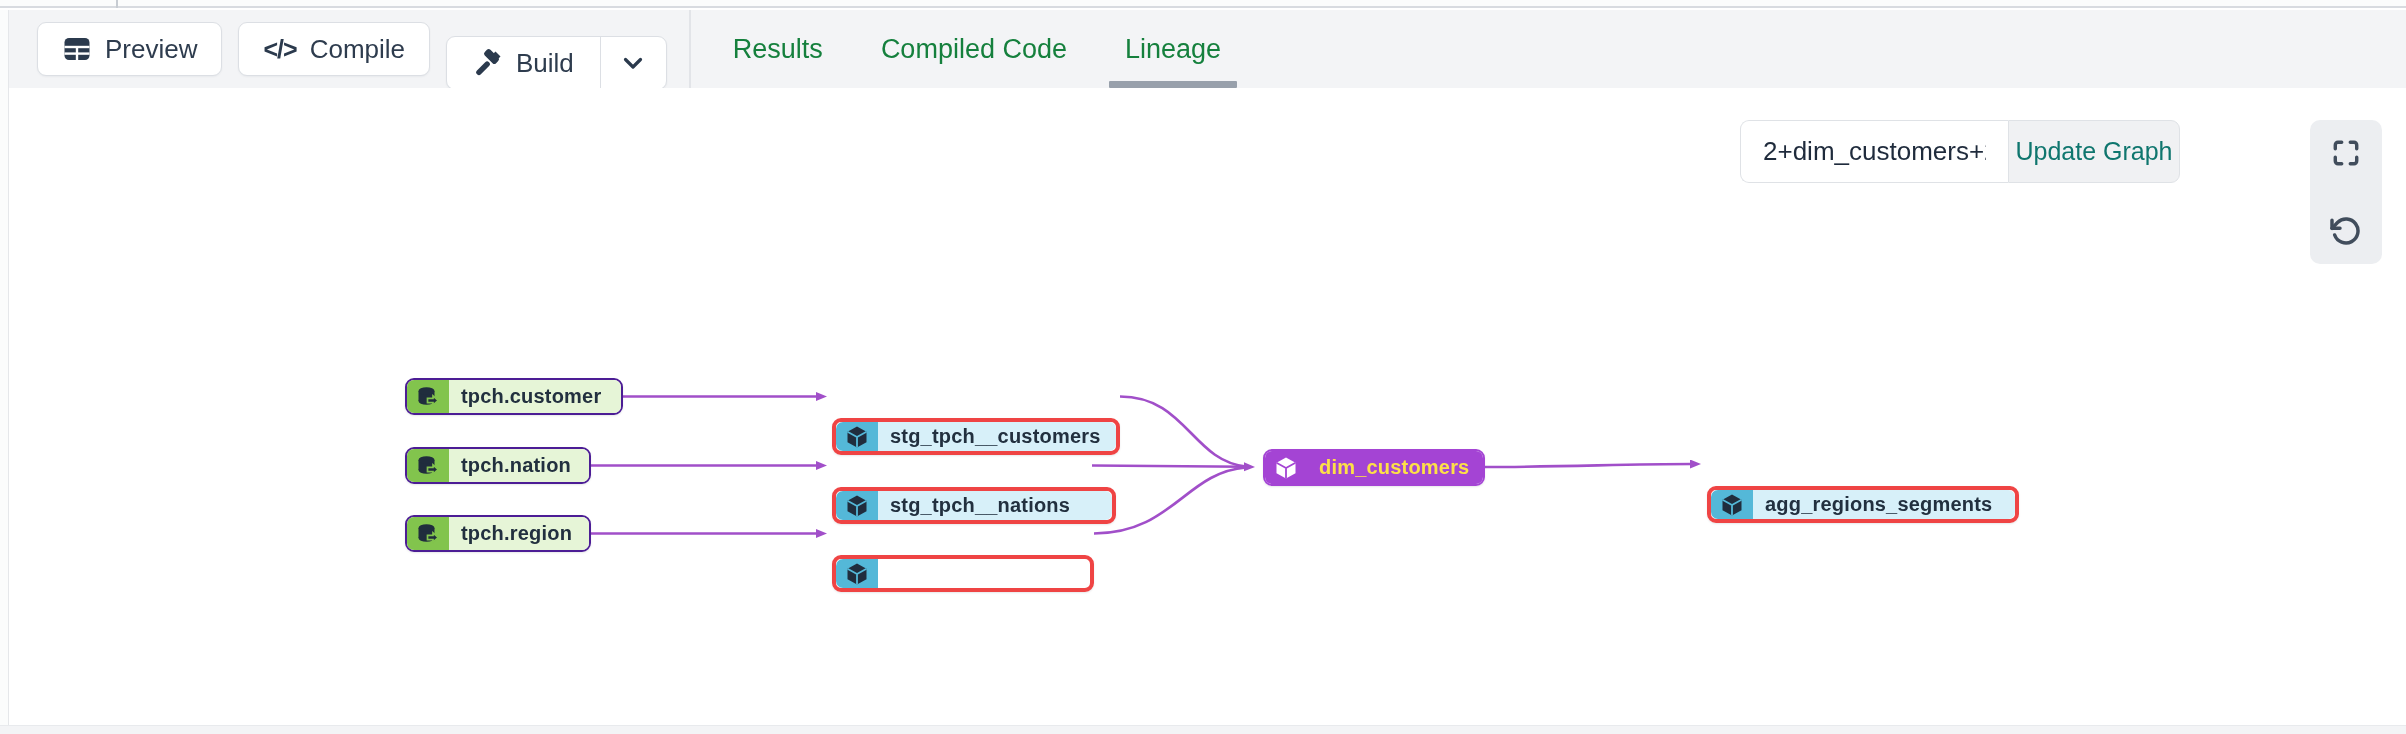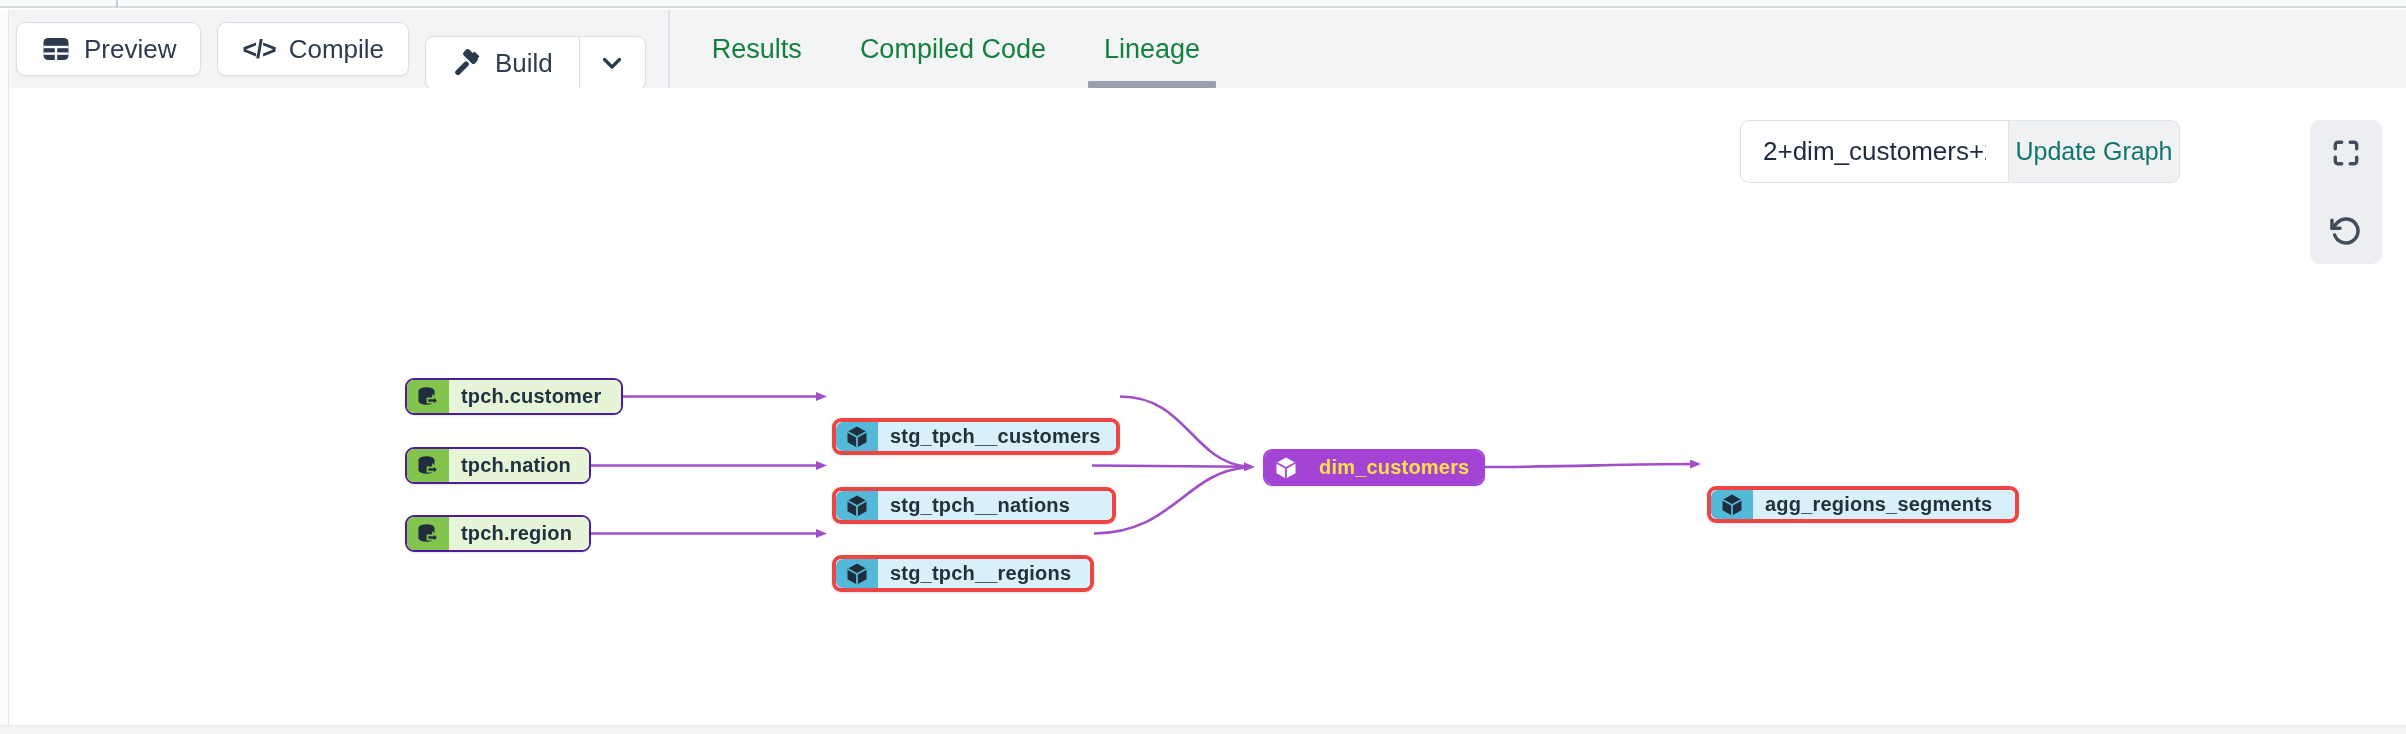--- a/index.html
+++ b/index.html
@@ -19,21 +19,21 @@
   }
   .top-strip .tick {
     position:absolute; left:116px; top:0; width:2px; height:8px; background:#c7ccd2;
   }
 
   
   .toolbar {
     position:absolute; top:10px; left:0; right:0; height:78px;
     background:#f3f4f6;
     display:flex; align-items:center;
-    padding-left:16px;
+    padding-left:37px;
   }
   .btn {
     background:#fff;
     border:1px solid #dcdfe4;
     border-radius:9px;
     height:54px;
     display:inline-flex; align-items:center;
     gap:13px; padding:0 24px;
     font-size:26px; color:#2e3c4e;
     box-shadow:0 1px 2px rgba(20,30,50,.05);
@@ -317,21 +317,20 @@
   <div class="label-sec">stg_tpch__nations</div>
 </div>
 
 <div class="node node--model n-stg-regions">
   <div class="icon-sec">
     <svg width="26" height="26" viewBox="0 0 26 26">
       <path class="cube-face" d="M13 2.5 L22.5 7.8 V18.2 L13 23.5 L3.5 18.2 V7.8 Z"></path>
       <path class="cube-edge" d="M3.5 7.8 L13 13 L22.5 7.8 M13 13 V23.5"></path>
     </svg>
   </div>
-  <div class="label-sec">stg_tpch__regions</div>
 </div>
 
 <div class="node node--selected n-dim">
   <div class="icon-sec">
     <svg width="26" height="26" viewBox="0 0 26 26">
       <path class="cube-face" d="M13 2.5 L22.5 7.8 V18.2 L13 23.5 L3.5 18.2 V7.8 Z"></path>
       <path class="cube-edge" d="M3.5 7.8 L13 13 L22.5 7.8 M13 13 V23.5"></path>
     </svg>
   </div>
   <div class="label-sec">dim_customers</div>

